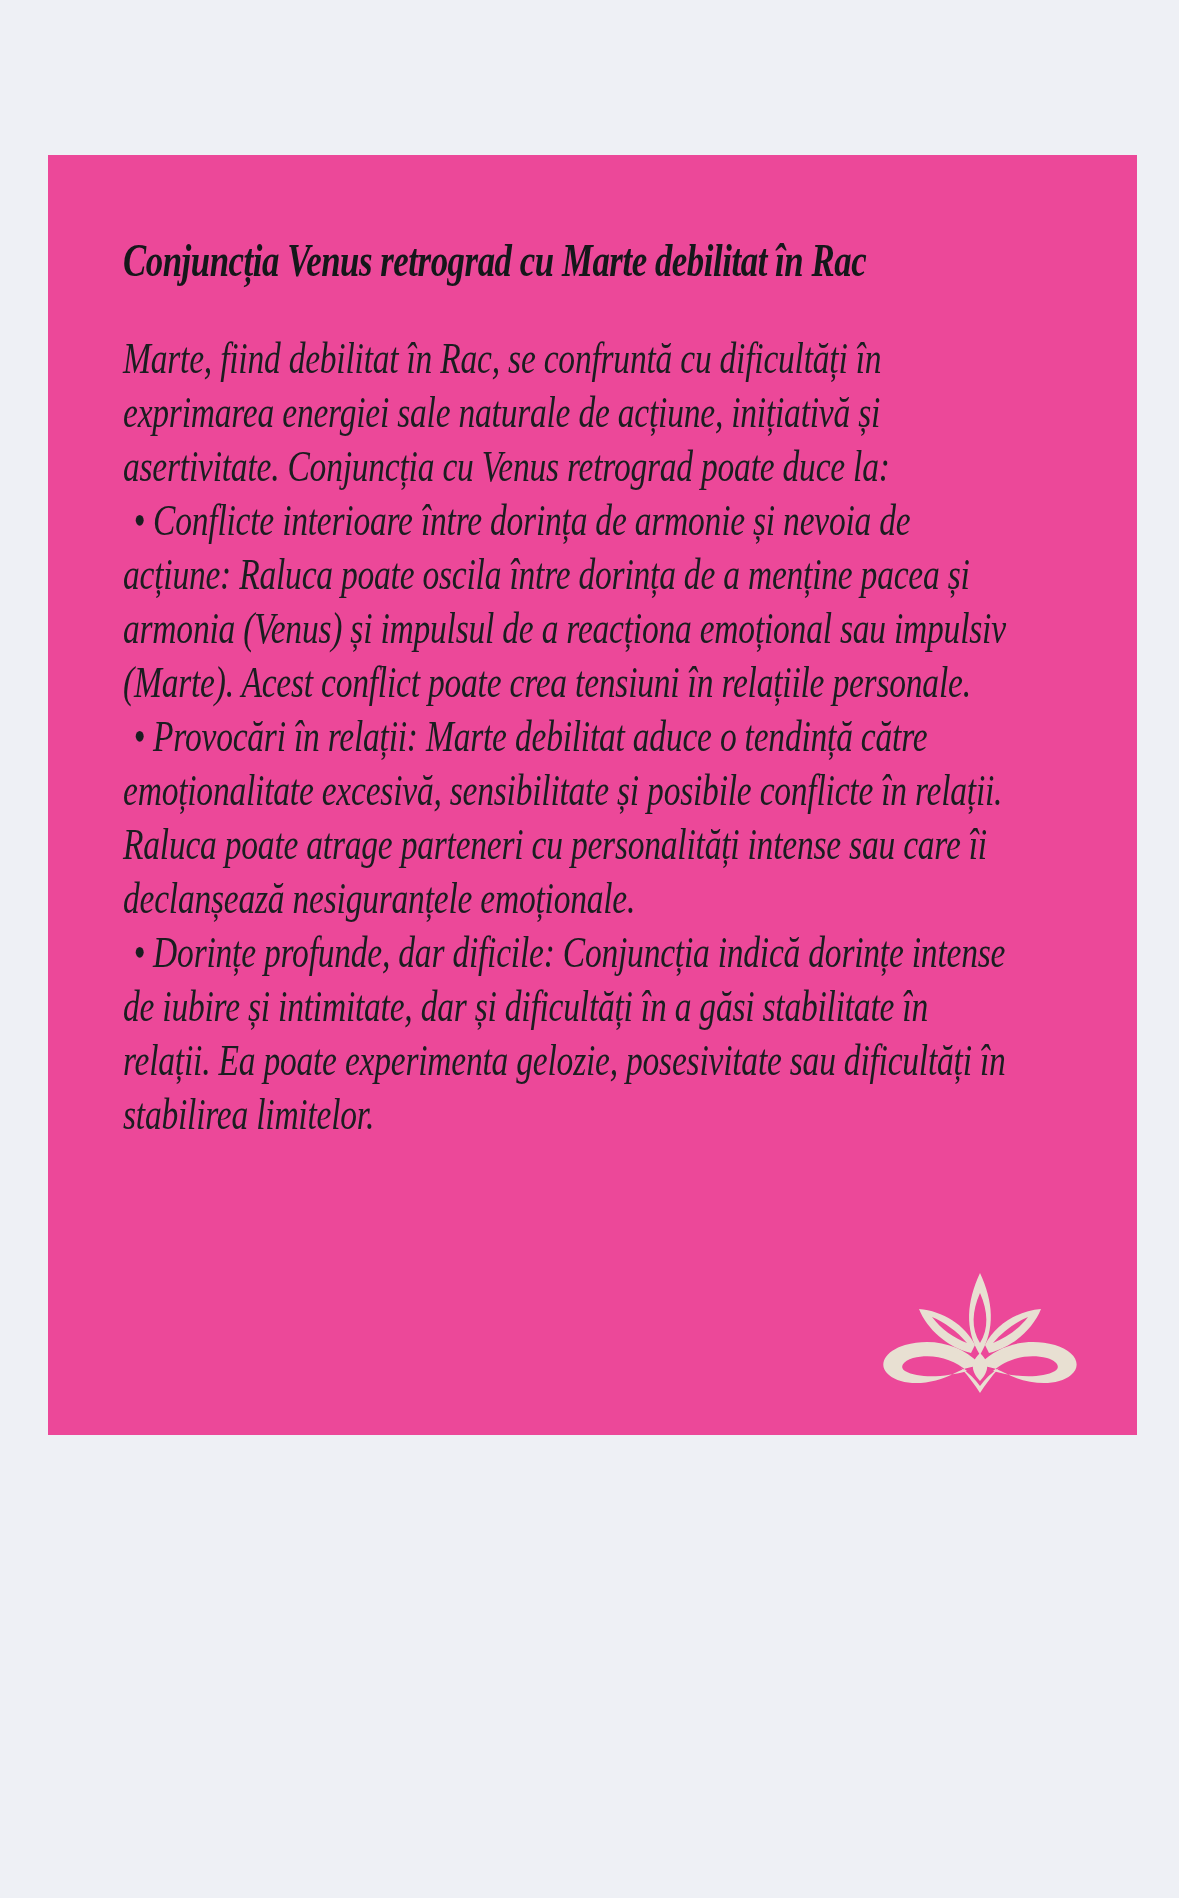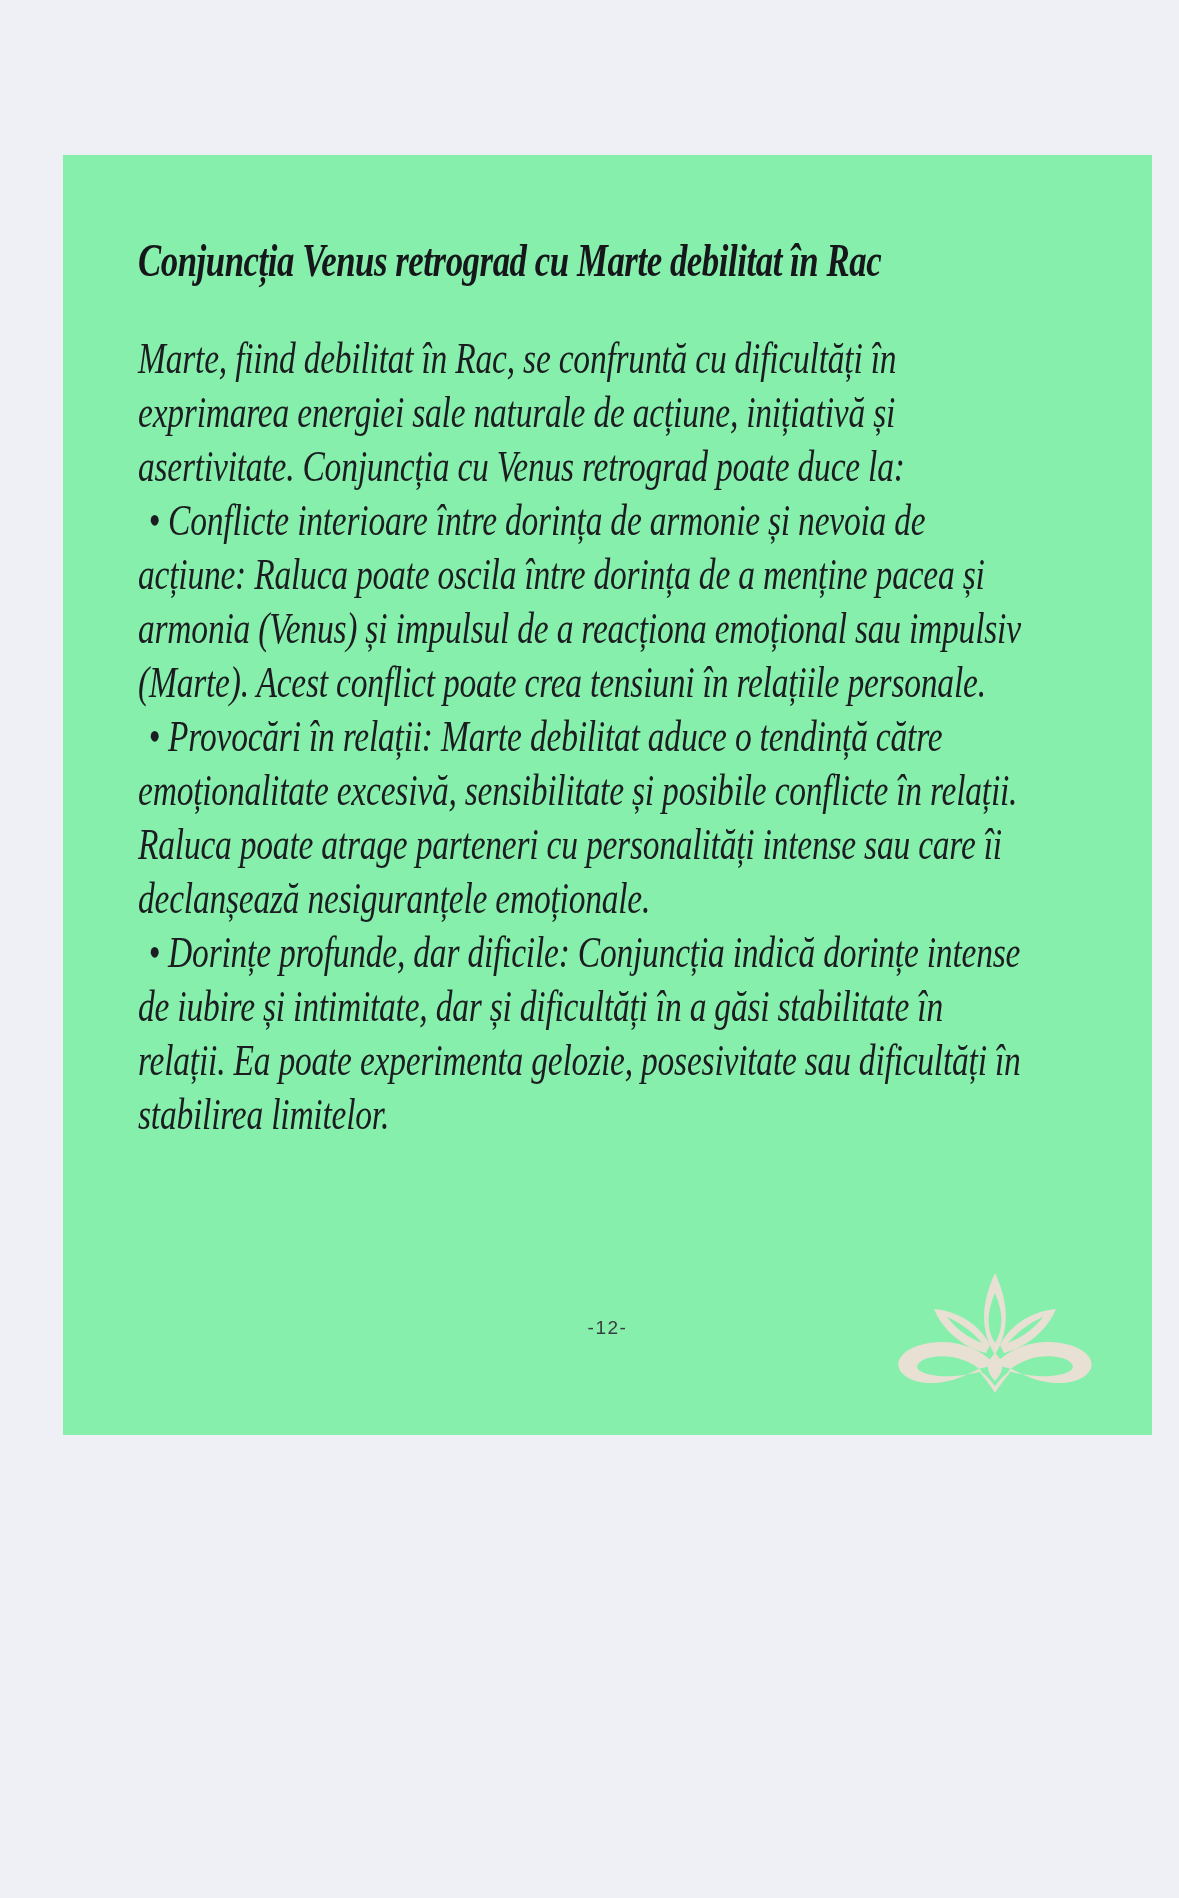--- a/index.html
+++ b/index.html
@@ -17,25 +17,25 @@
   
   #viewport {
     position: relative;
     width: 1179px;
     height: 1898px;
     background: #eef0f5;
   }
 
   #page-sheet {
     position: absolute;
-    left: 63px;
+    left: 48px;
     top: 155px;
     width: 1089px;
     height: 1280px;
-    background: #86efac;
+    background: #ec4899;
     overflow: hidden;
   }
 
   
   #text-column {
     position: absolute;
     left: 75px;
     top: 78px;
     width: 900px;
   }
@@ -125,21 +125,20 @@
       <p class="body-block">Marte, fiind debilitat în Rac, se confruntă cu dificultăți în exprimarea energiei sale naturale de acțiune, inițiativă și asertivitate. Conjuncția cu Venus retrograd poate duce la:</p>
 
       <p class="bullet-block">• Conflicte interioare între dorința de armonie și nevoia de acțiune: Raluca poate oscila între dorința de a menține pacea și armonia (Venus) și impulsul de a reacționa emoțional sau impulsiv (Marte). Acest conflict poate crea tensiuni în relațiile personale.</p>
 
       <p class="bullet-block">• Provocări în relații: Marte debilitat aduce o tendință către emoționalitate excesivă, sensibilitate și posibile conflicte în relații. Raluca poate atrage parteneri cu personalități intense sau care îi declanșează nesiguranțele emoționale.</p>
 
       <p class="bullet-block">• Dorințe profunde, dar dificile: Conjuncția indică dorințe intense de iubire și intimitate, dar și dificultăți în a găsi stabilitate în relații. Ea poate experimenta gelozie, posesivitate sau dificultăți în stabilirea limitelor.</p>
 
     </div>
 
-    <div id="page-number">-12-</div>
 
     <svg id="ornament" viewBox="0 0 210 140" xmlns="http://www.w3.org/2000/svg">
       <g fill="#e8e0d2">
 
         <path d="M105 6
                  C 118 34, 121 62, 105 88
                  C 89 62, 92 34, 105 6 Z
                  M105 26
                  C 97 44, 96 62, 105 76
                  C 114 62, 113 44, 105 26 Z" fill-rule="evenodd"></path>

